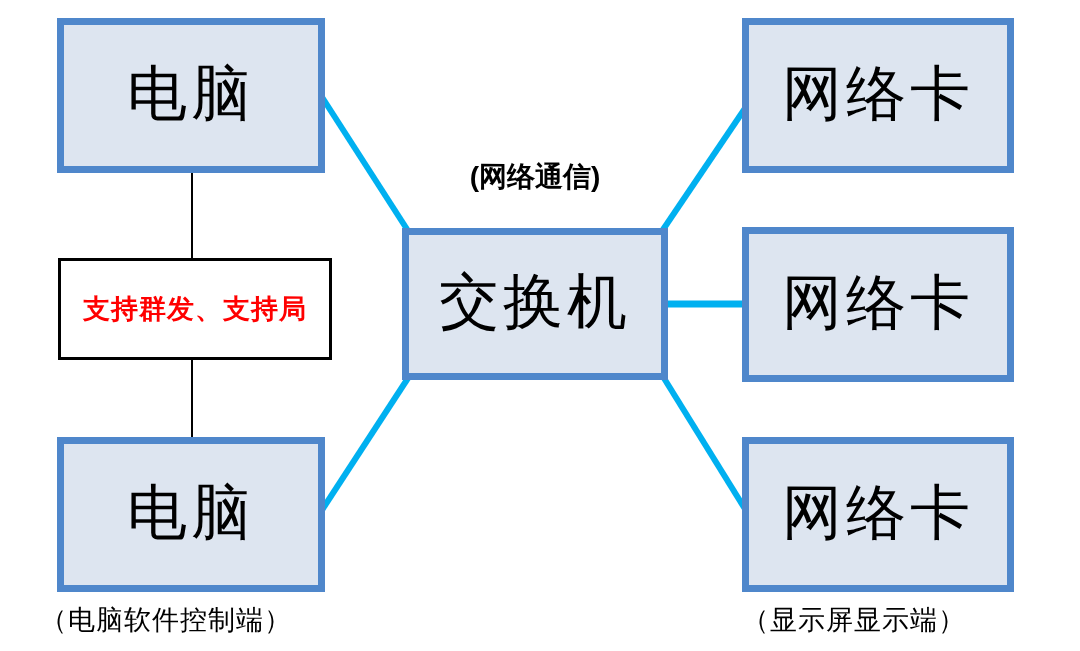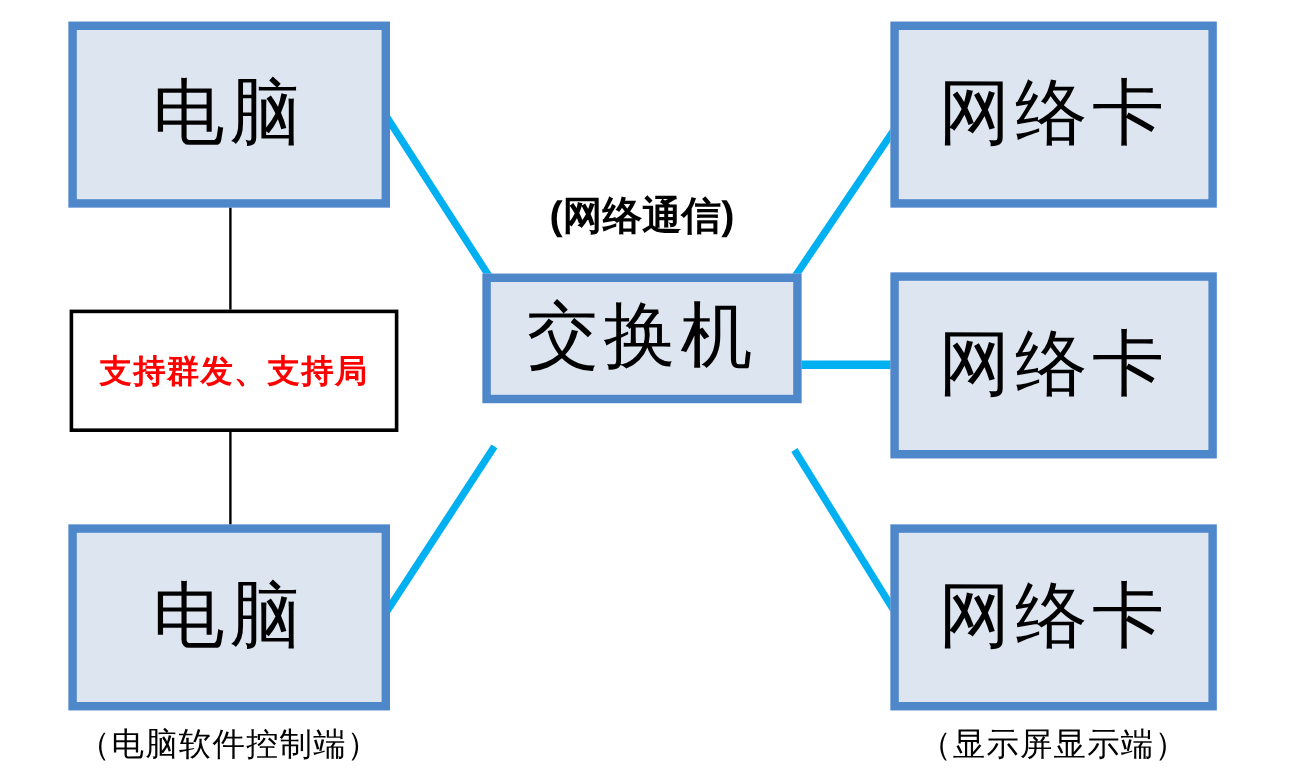--- a/index.html
+++ b/index.html
@@ -11,38 +11,38 @@
   .connector-layer{position:absolute;left:0;top:0;width:1080px;height:651px;z-index:0;}
   .node{
     position:absolute;box-sizing:border-box;z-index:1;
     border:7px solid #4f87cb;background:#dde5f0;
     display:flex;align-items:center;justify-content:center;
     color:#000;font-size:60px;letter-spacing:4px;line-height:1;
   }
   .node .node-label{transform:translateY(-2px);}
   .pos-computer-top{left:57px;top:18px;width:268px;height:155px;}
   .pos-computer-bottom{left:57px;top:437px;width:268px;height:155px;}
-  .pos-switch{left:402px;top:228px;width:266px;height:108px;}
+  .pos-switch{left:402px;top:228px;width:266px;height:152px;}
   .pos-nic-top{left:742px;top:18px;width:272px;height:155px;}
   .pos-nic-middle{left:742px;top:227px;width:272px;height:155px;}
   .pos-nic-bottom{left:742px;top:437px;width:272px;height:155px;}
   .note{
     position:absolute;left:58px;top:258px;width:274px;height:102px;box-sizing:border-box;
     border:3px solid #000;background:#ffffff;z-index:2;
     display:flex;flex-direction:row;align-items:center;justify-content:center;
     color:#ff0000;font-weight:bold;font-size:27px;line-height:43px;text-align:center;
     letter-spacing:1px;
   }
   .comm-label{
     position:absolute;left:402px;top:158px;width:266px;z-index:1;
-    text-align:center;color:#000;font-weight:bold;font-size:33px;
+    text-align:center;color:#000;font-weight:bold;font-size:28px;
     font-family:"Liberation Sans","DejaVu Sans",sans-serif;
   }
   .caption{
-    position:absolute;top:602px;z-index:1;text-align:center;
+    position:absolute;top:602px;z-index:1;
     color:#000;font-size:27px;letter-spacing:1px;
   }
   .caption-left{left:40px;width:302px;}
   .caption-right{left:742px;width:272px;font-family:Liberation Mono, monospace;}
 </style>
 </head>
 <body>
 
 <div class="canvas">
 

